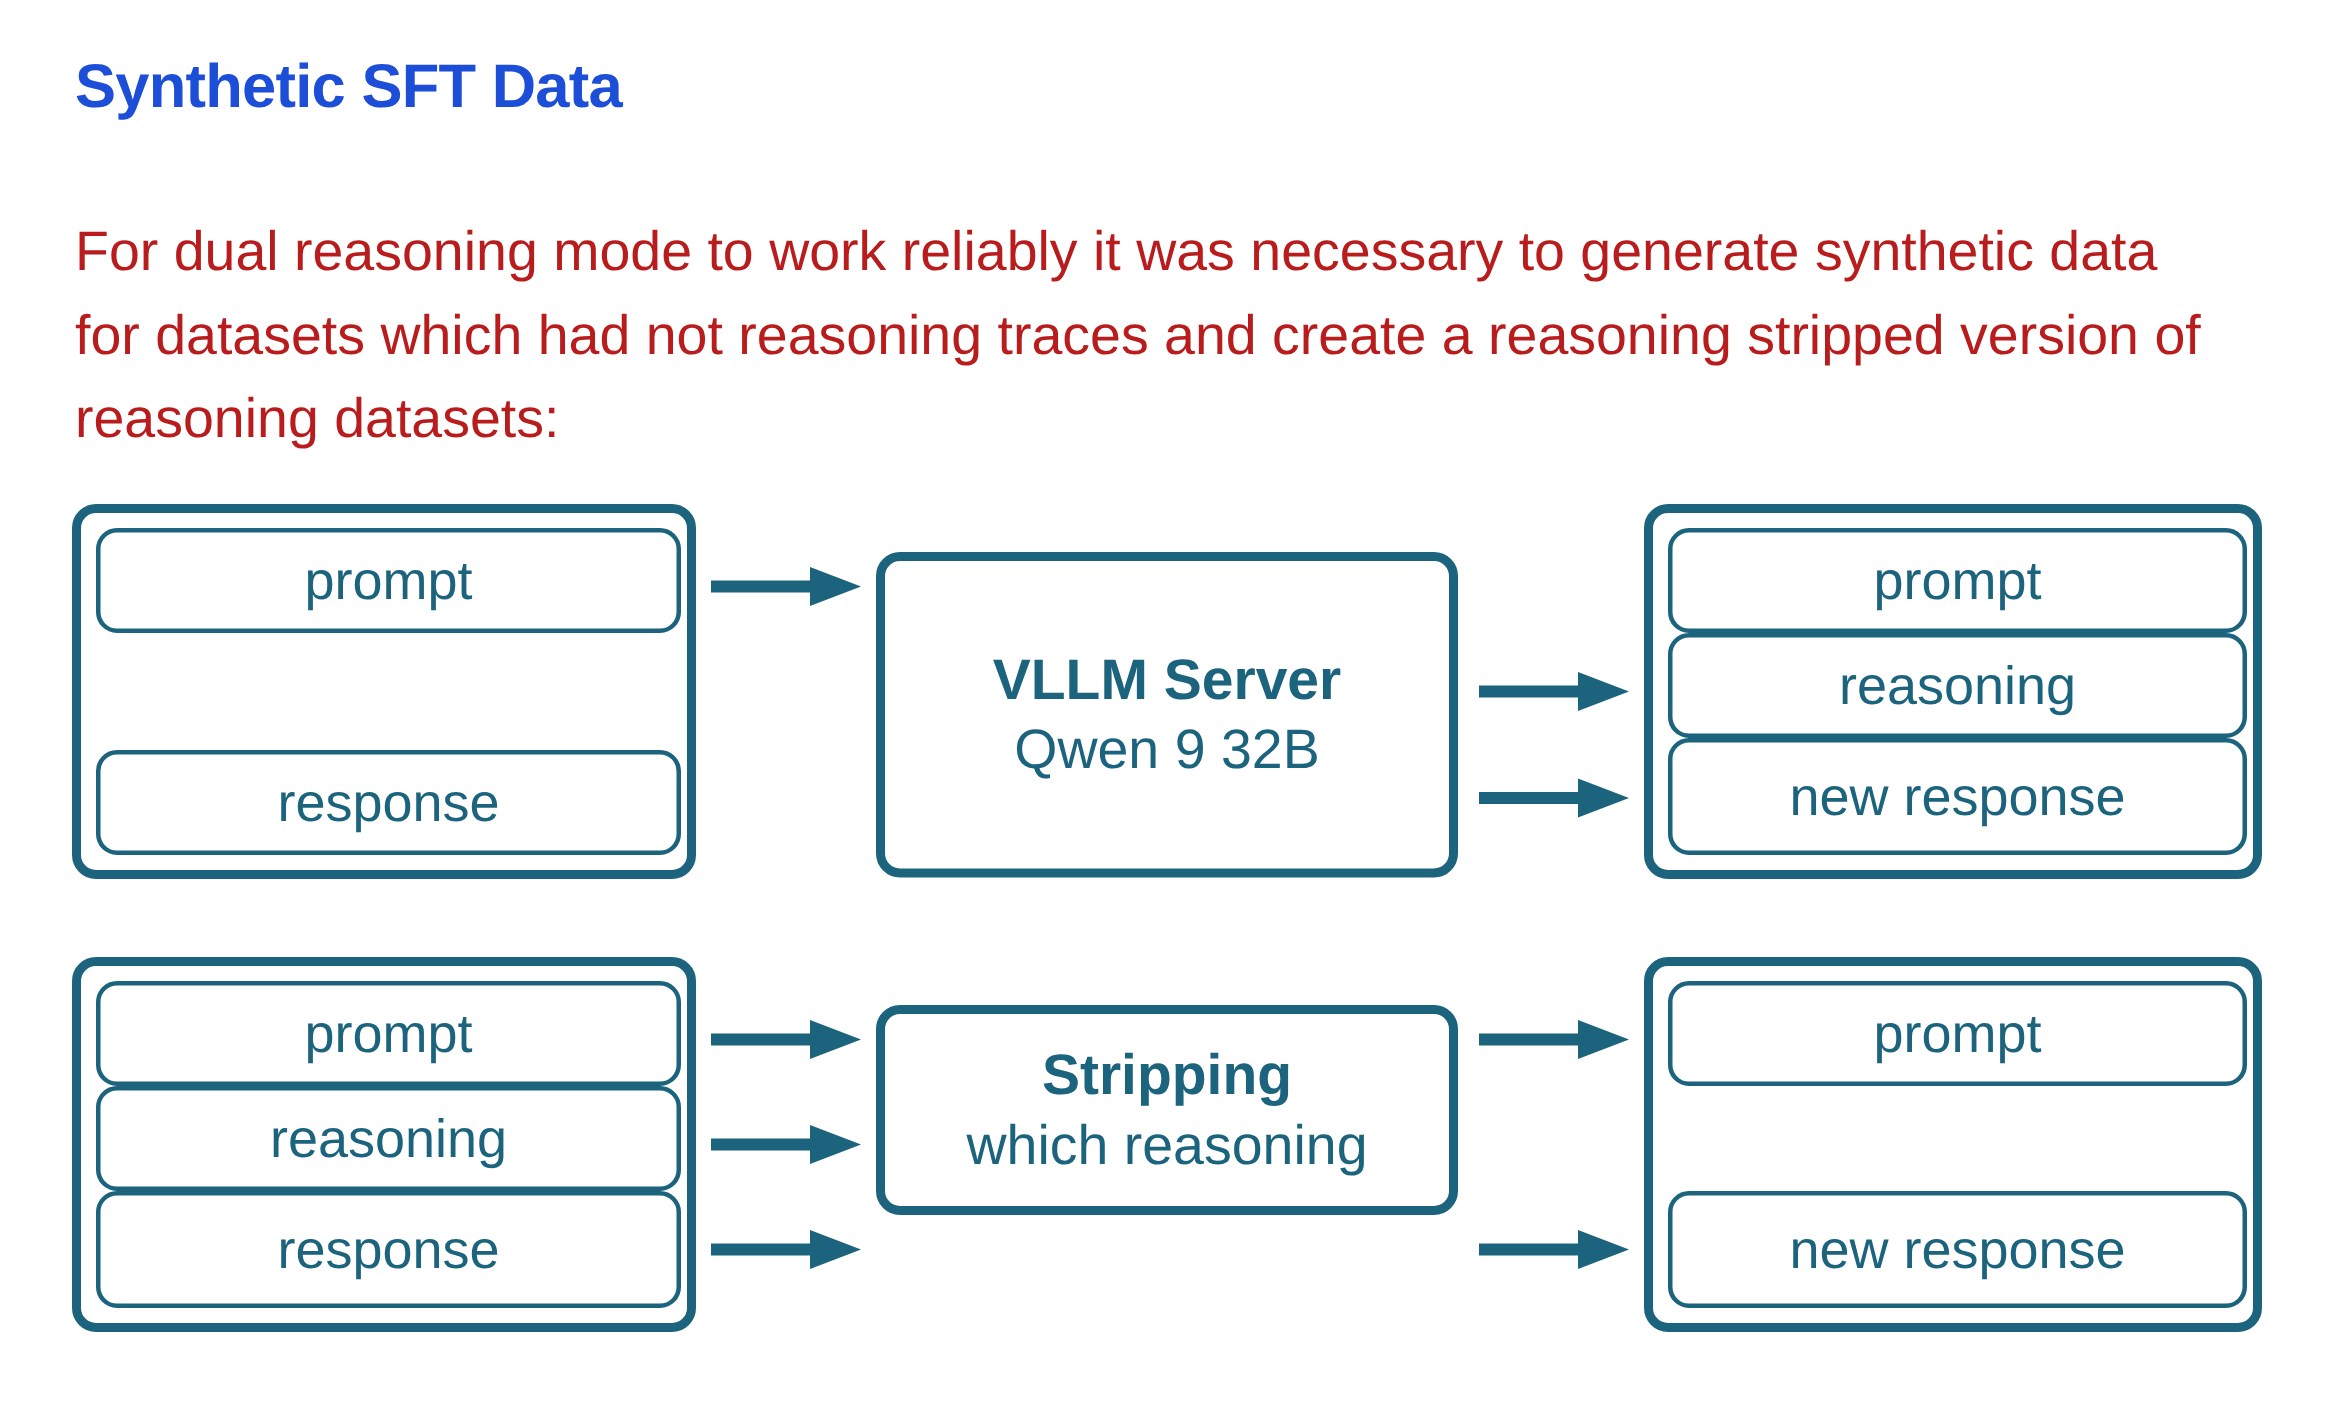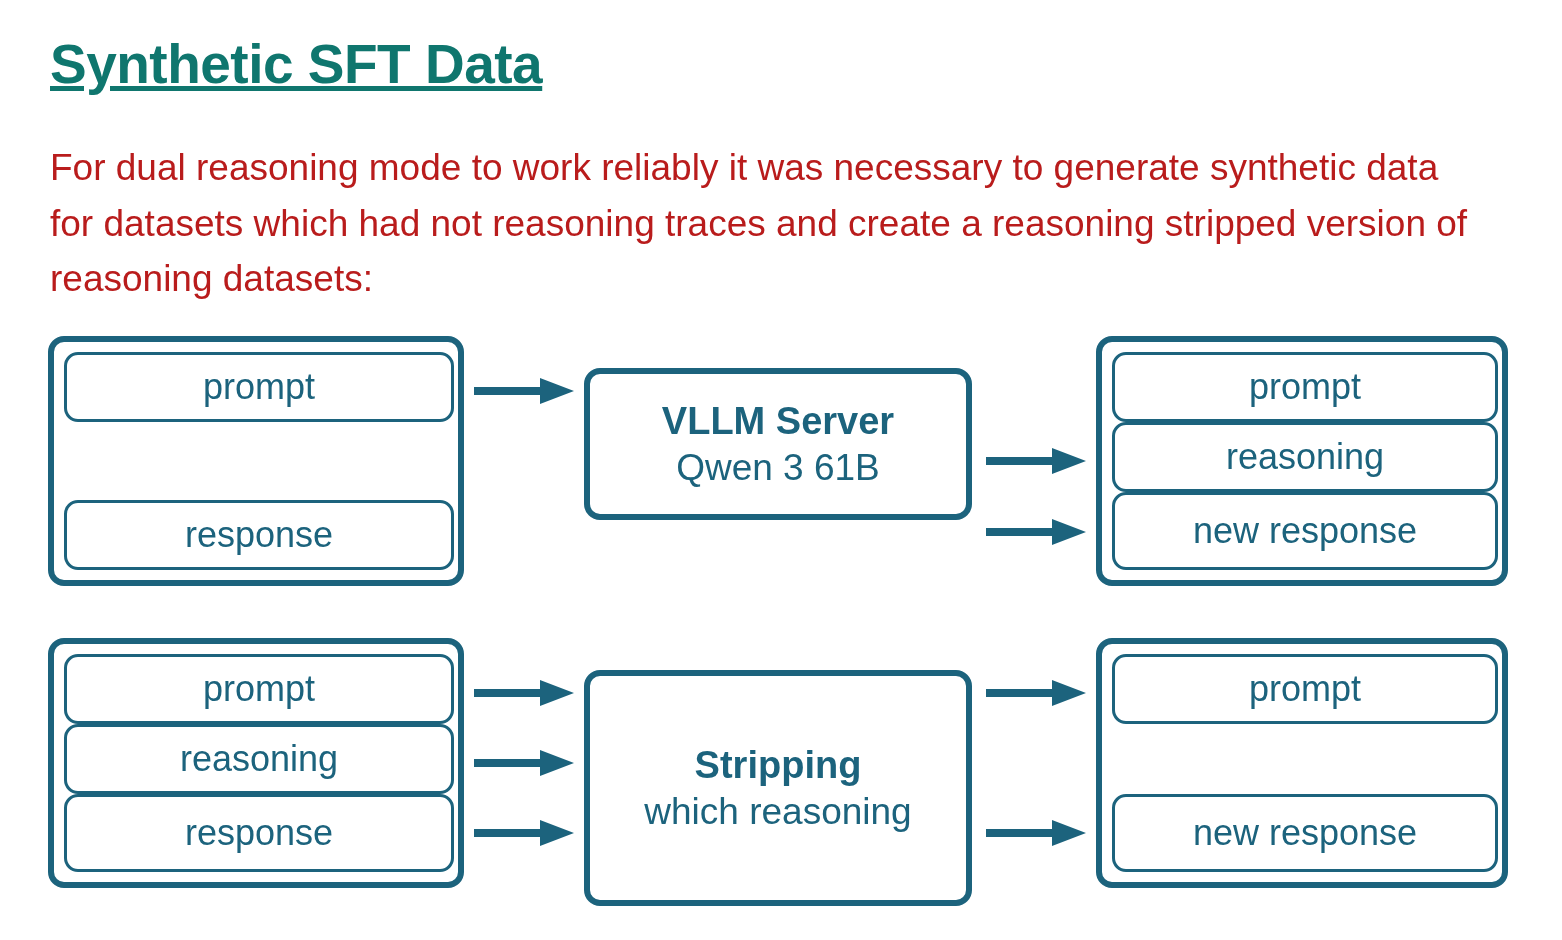--- a/index.html
+++ b/index.html
@@ -15,27 +15,26 @@
     font-family: "Liberation Sans", sans-serif;
     color: #1c637d;
     -webkit-font-smoothing: antialiased;
   }
 
   
   #slide-title {
     position: absolute;
     left: 50px;
     top: 36px;
-    font-size: 55px;
+    font-size: 41px;
     font-weight: bold;
     letter-spacing: -0.5px;
     line-height: 1.05;
-    color: #0f766e;
+    color: #1d4ed8;
     white-space: nowrap;
-    text-decoration: underline;
   }
   #slide-body {
     position: absolute;
     left: 50px;
     top: 140px;
     width: 1420px;
     font-size: 37px;
     font-weight: normal;
     line-height: 1.5;
     color: #b91c1c;
@@ -117,23 +116,23 @@
     <div class="pill" style="left:10px; top:10px; width:390px; height:70px;">prompt</div>
     <div class="pill" style="left:10px; top:158px; width:390px; height:70px;">response</div>
   </div>
 
   <div class="arrow" style="left:474px; top:376px; width:100px;">
     <svg width="100" height="30" viewBox="0 0 100 30">
       <path d="M0 11 H66 V2 L100 15 L66 28 V19 H0 Z" fill="#1c637d"></path>
     </svg>
   </div>
 
-  <div class="proc-box" style="left:584px; top:368px; width:388px; height:152px;">
+  <div class="proc-box" style="left:584px; top:368px; width:388px; height:217px;">
     <div class="proc-title">VLLM Server</div>
-    <div class="proc-sub">Qwen 3 61B</div>
+    <div class="proc-sub">Qwen 9 32B</div>
   </div>
 
   <div class="arrow" style="left:986px; top:446px; width:100px;">
     <svg width="100" height="30" viewBox="0 0 100 30">
       <path d="M0 11 H66 V2 L100 15 L66 28 V19 H0 Z" fill="#1c637d"></path>
     </svg>
   </div>
   <div class="arrow" style="left:986px; top:517px; width:100px;">
     <svg width="100" height="30" viewBox="0 0 100 30">
       <path d="M0 11 H66 V2 L100 15 L66 28 V19 H0 Z" fill="#1c637d"></path>
@@ -161,21 +160,21 @@
     <svg width="100" height="30" viewBox="0 0 100 30">
       <path d="M0 11 H66 V2 L100 15 L66 28 V19 H0 Z" fill="#1c637d"></path>
     </svg>
   </div>
   <div class="arrow" style="left:474px; top:818px; width:100px;">
     <svg width="100" height="30" viewBox="0 0 100 30">
       <path d="M0 11 H66 V2 L100 15 L66 28 V19 H0 Z" fill="#1c637d"></path>
     </svg>
   </div>
 
-  <div class="proc-box" style="left:584px; top:670px; width:388px; height:236px;align-items:center;">
+  <div class="proc-box" style="left:584px; top:670px; width:388px; height:140px;align-items:center;">
     <div class="proc-title">Stripping</div>
     <div class="proc-sub">which reasoning</div>
   </div>
 
   <div class="arrow" style="left:986px; top:678px; width:100px;">
     <svg width="100" height="30" viewBox="0 0 100 30">
       <path d="M0 11 H66 V2 L100 15 L66 28 V19 H0 Z" fill="#1c637d"></path>
     </svg>
   </div>
   <div class="arrow" style="left:986px; top:818px; width:100px;">

